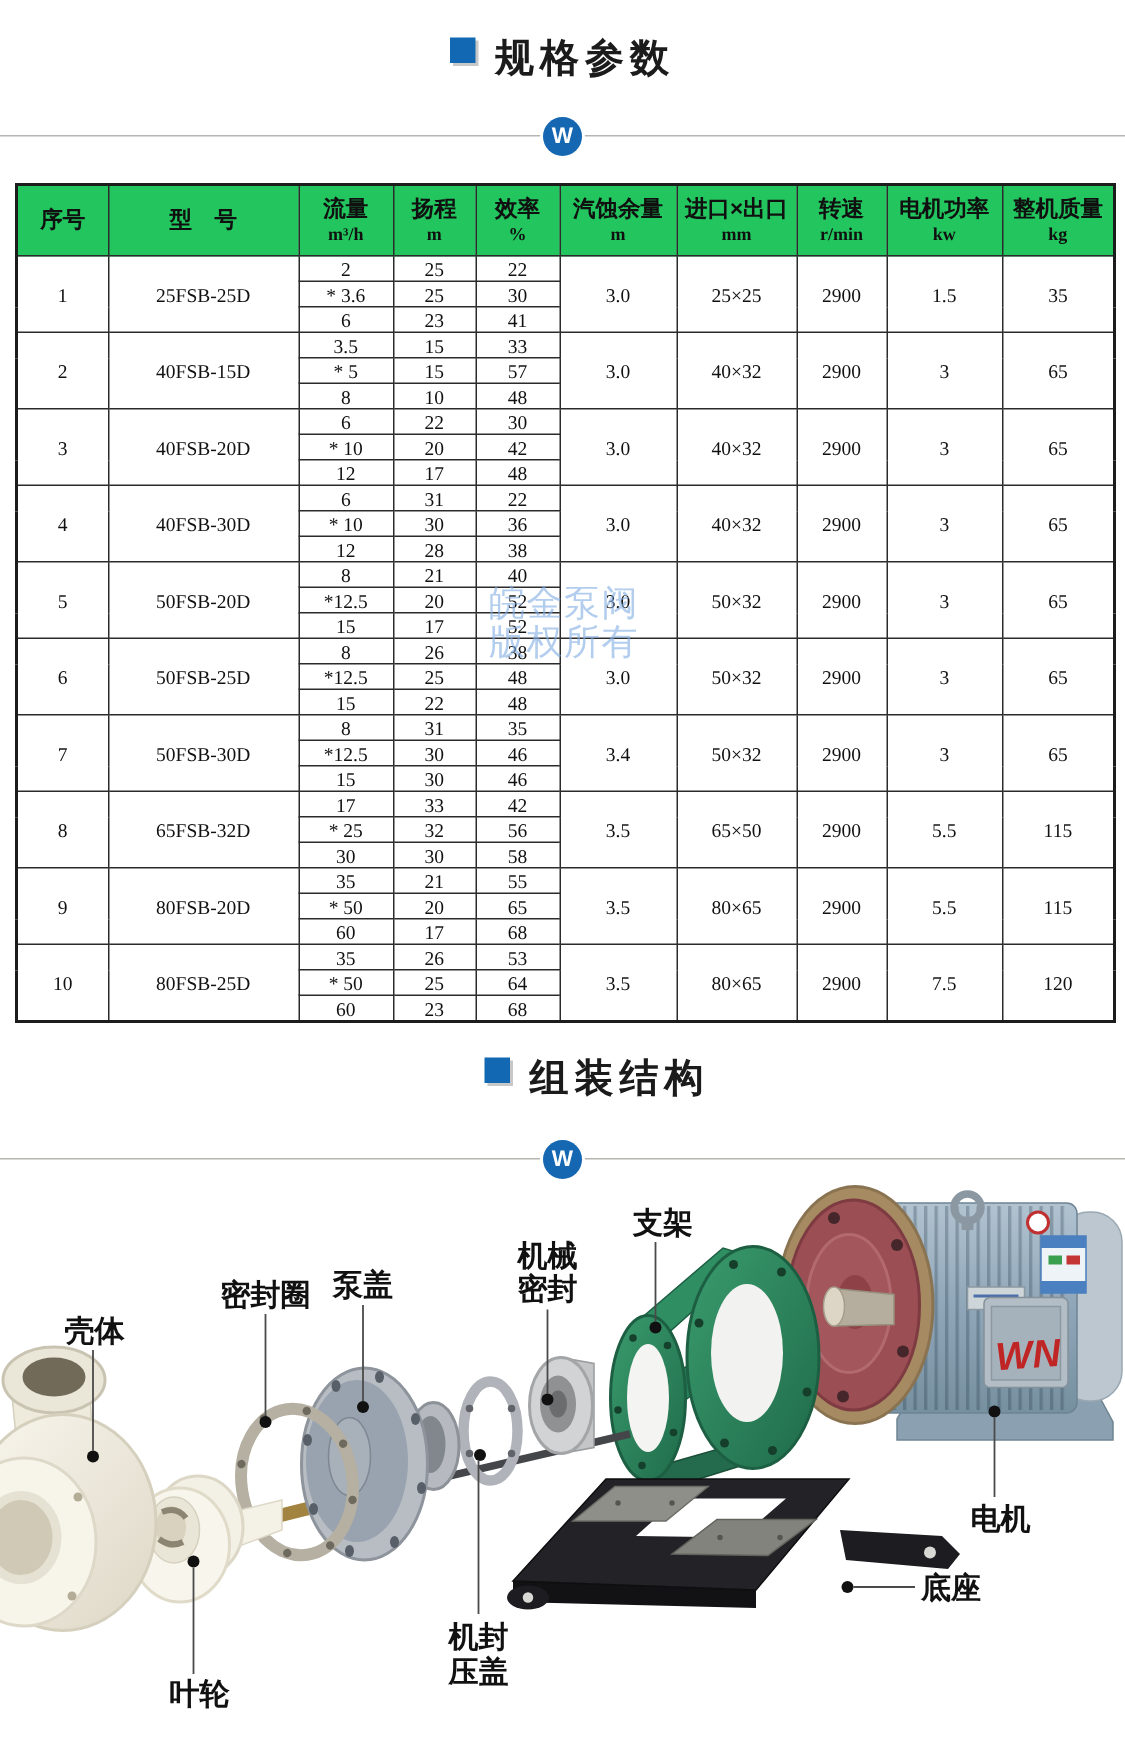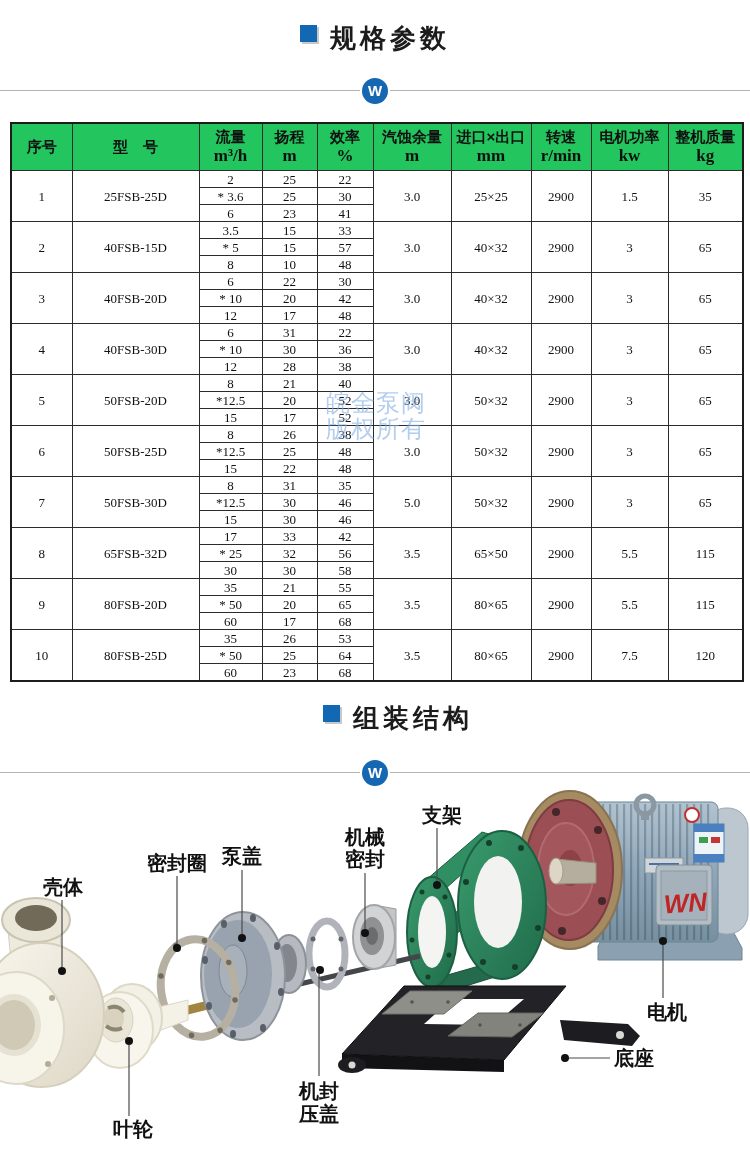--- a/index.html
+++ b/index.html
@@ -21,21 +21,21 @@
     font-weight:bold;font-size:15px;text-align:center;line-height:26px;
     box-shadow:0 0 0 2px #ffffff;
   }
   #spec-table{
     position:absolute;left:10px;top:122px;width:732px;
     border-collapse:collapse;table-layout:fixed;border:2px solid #1c1c1c;
   }
   #spec-table th,#spec-table td{border:1px solid #2b2b2b;text-align:center;vertical-align:middle;padding:0;}
   #spec-table thead th{background:#22c55e;height:46px;}
   .h-title{font-size:15px;font-weight:bold;color:#101010;line-height:1.2;font-family:"Liberation Sans",sans-serif;}
-  .h-unit{font-size:17px;font-family:"Liberation Serif",serif;color:#101010;line-height:1.1;margin-top:1px;}
+  .h-unit{font-size:12px;font-family:"Liberation Serif",serif;color:#101010;line-height:1.1;margin-top:1px;}
   .h-unit:empty{display:none;}
   #spec-table td{font-family:"Liberation Serif",serif;font-size:13px;height:16px;color:#111;line-height:1;}
   .watermark{
     position:absolute;left:326px;top:390px;z-index:5;
     font-size:24px;line-height:26px;letter-spacing:1px;
     color:rgba(130,175,226,0.62);font-weight:normal;pointer-events:none;
   }
   #diagram{position:absolute;left:0;top:780px;}
   .lbl{font-family:"Liberation Sans",sans-serif;font-size:20px;font-weight:bold;fill:#111;}
   .leader{stroke:#4a4a4a;stroke-width:1.2;}
@@ -240,21 +240,21 @@
         <td>15</td>
         <td>22</td>
         <td>48</td>
       </tr>
       <tr>
         <td rowspan="3">7</td>
         <td rowspan="3">50FSB-30D</td>
         <td>8</td>
         <td>31</td>
         <td>35</td>
-        <td rowspan="3">5.0</td>
+        <td rowspan="3">3.4</td>
         <td rowspan="3">50×32</td>
         <td rowspan="3">2900</td>
         <td rowspan="3">3</td>
         <td rowspan="3">65</td>
       </tr>
       <tr>
         <td>*12.5</td>
         <td>30</td>
         <td>46</td>
       </tr>

